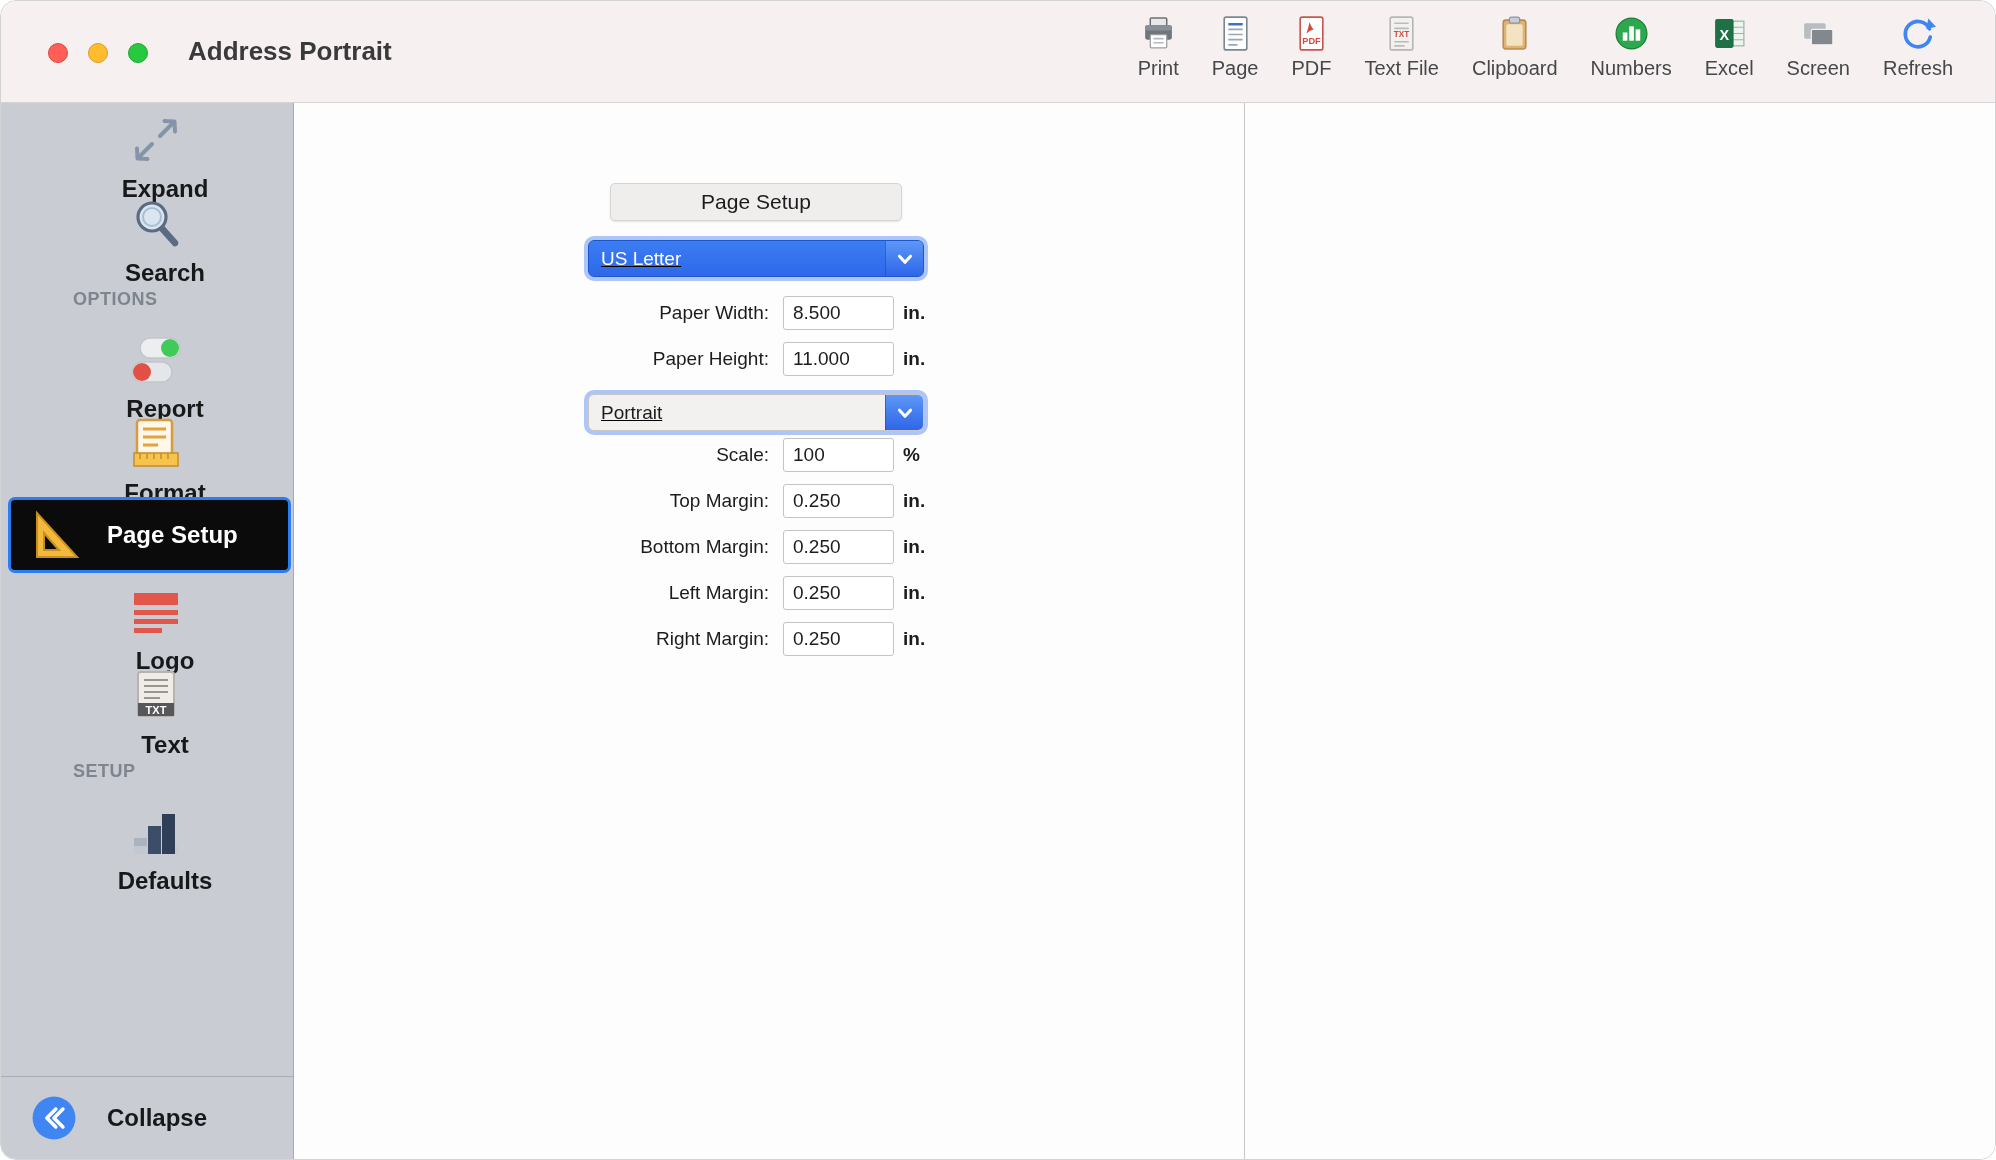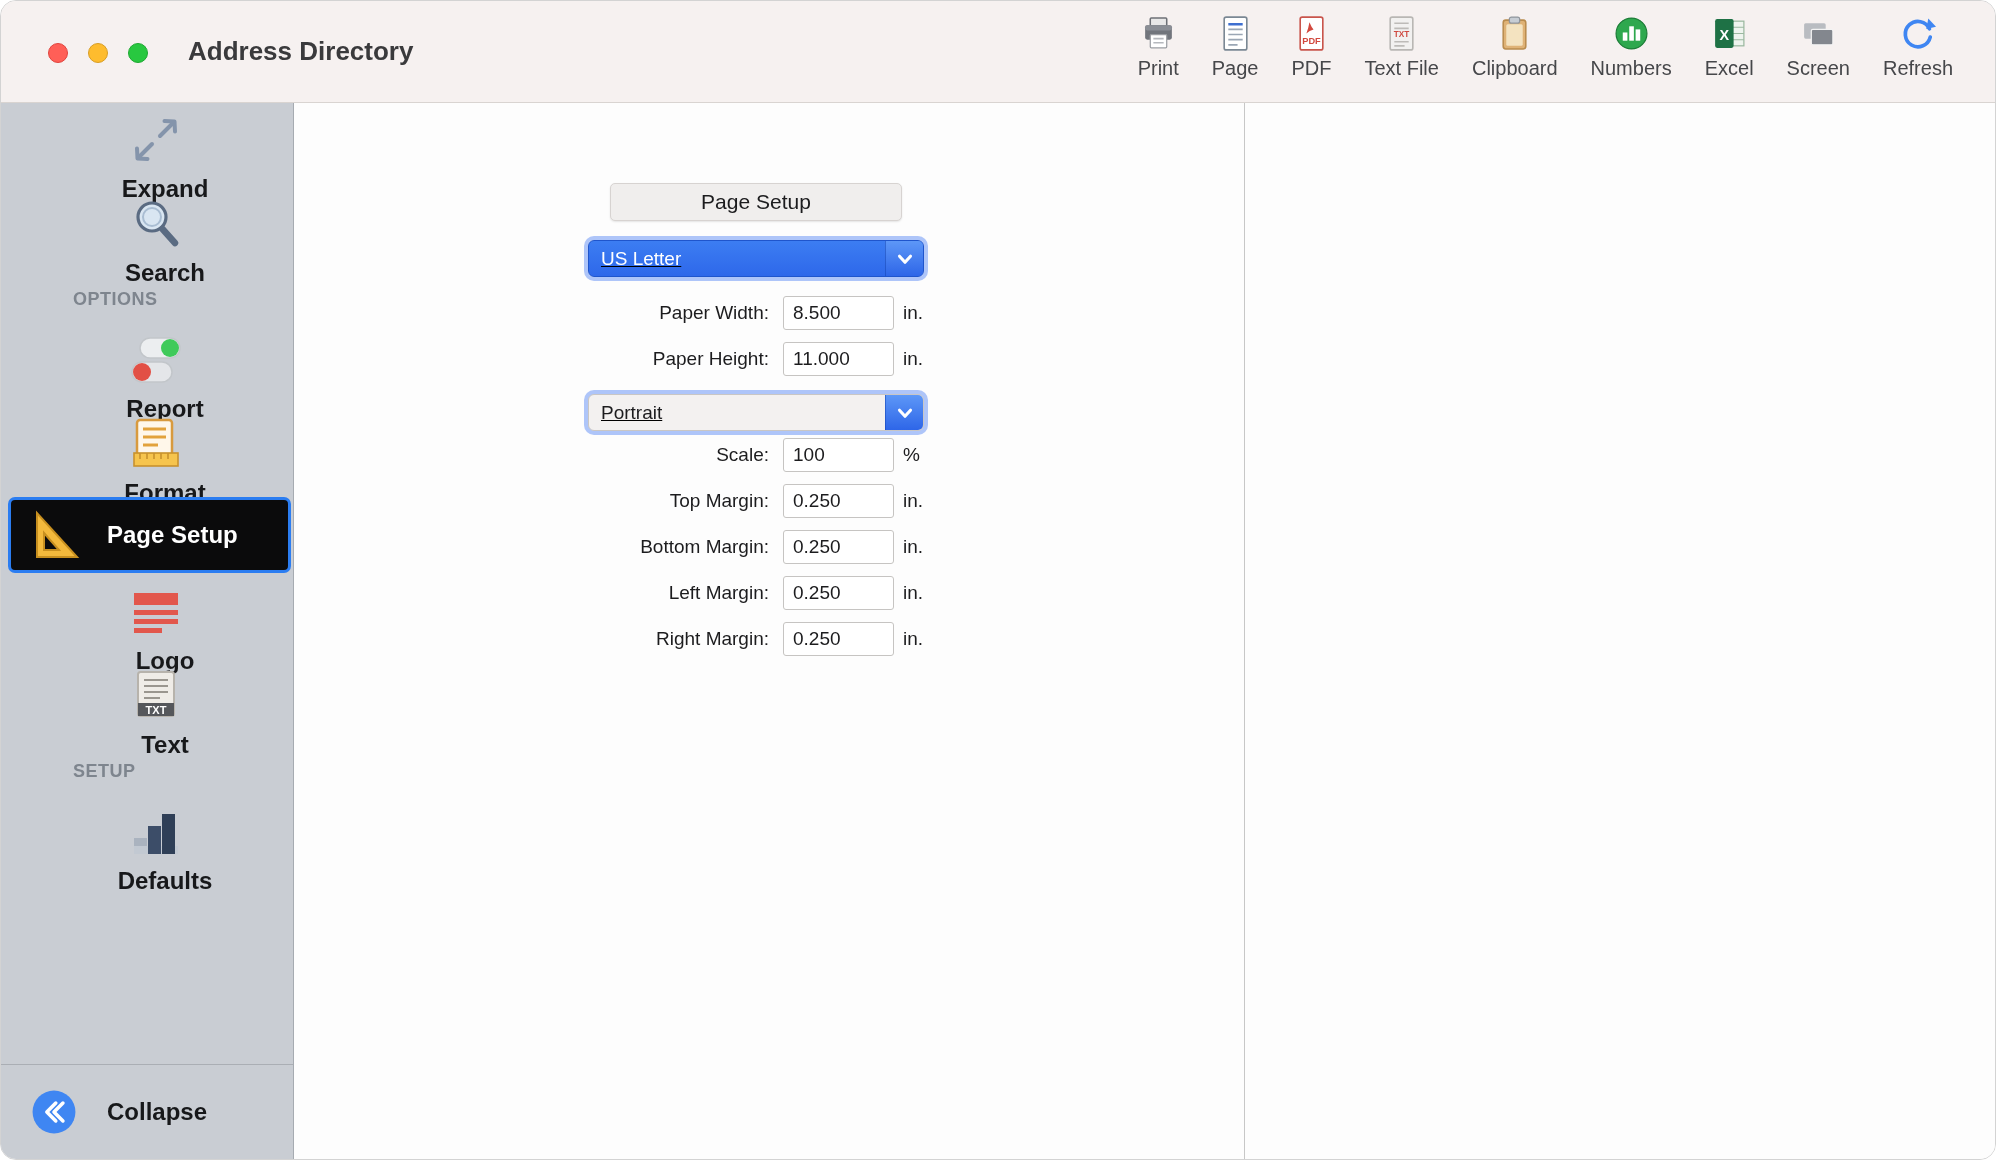--- a/index.html
+++ b/index.html
@@ -50,21 +50,21 @@
   .sb-label { margin-left:18px; font-size:24px; font-weight:bold; color:#17181a; white-space:nowrap; }
   .sb-header { height:52px; display:flex; align-items:center; padding-left:72px;
                font-size:18px; font-weight:bold; color:#7e858e; letter-spacing:.5px; }
   .sb-selected-slot { height:84px; padding:4px 2px 4px 7px; }
   .sb-selected-box {
     height:100%; border:3px solid #2b7df1; border-radius:7px;
     background:#0b0b0c; display:flex; align-items:center; padding-left:8px; cursor:default;
   }
   .sb-selected-box .sb-label { color:#ffffff; }
   .sb-spacer { flex:1; }
-  .collapse-row { height:95px; border-top:1px solid #aaaeb4; display:flex; align-items:center; padding-left:18px; cursor:default; }
+  .collapse-row { height:83px; border-top:1px solid #aaaeb4; display:flex; align-items:center; padding-left:18px; cursor:default; }
 
   
   .main { flex:1; position:relative; background:#fdfdfd; }
   .v-divider { position:absolute; top:0; bottom:0; left:950px; width:1px; background:#c7c7c7; }
 
   .form { position:absolute; left:294px; top:80px; width:440px; }
   .form-header {
     width:292px; height:38px; margin-left:22px;
     background:#f0eeed; border:1px solid #d7d3d1; border-radius:5px;
     box-shadow:0 1px 2px rgba(0,0,0,.10);
@@ -97,34 +97,34 @@
 
   .field-row { display:flex; align-items:center; height:34px; }
   .mt19 { margin-top:19px; } .mt15 { margin-top:7px; } .mt12 { margin-top:12px; }
   .fr-label { width:181px; text-align:right; font-size:19px; color:#1c1c1e; white-space:nowrap; }
   .fr-input {
     margin-left:14px; width:111px; height:34px;
     border:1px solid #c6c4c2; border-radius:3px; background:#ffffff;
     font-size:19px; text-align:left; padding:0 9px; color:#1c1c1e;
     font-family:"Liberation Sans", sans-serif;
   }
-  .fr-unit { margin-left:9px; font-size:19px; color:#1c1c1e; }
+  .fr-unit { margin-left:9px; font-size:19px; color:#1c1c1e;font-weight:bold; }
 </style>
 </head>
 <body>
 
 <div class="window">
 
   <header class="titlebar">
     <div class="traffic">
       <span class="dot dot-red"></span>
       <span class="dot dot-yellow"></span>
       <span class="dot dot-green"></span>
     </div>
-    <h1 class="win-title">Address Directory</h1>
+    <h1 class="win-title">Address Portrait</h1>
 
     <div class="toolbar">
 
       <div class="tb-item">
         <span>
           <svg viewBox="0 0 36 36" width="37" height="37">
             <rect x="10" y="3" width="16" height="8" rx="1" fill="#e8e8e8" stroke="#6d7076" stroke-width="1.5"></rect>
             <rect x="5" y="10" width="26" height="14" rx="2" fill="#71757c"></rect>
             <rect x="5" y="10" width="26" height="5" rx="2" fill="#8a8e95"></rect>
             <rect x="10" y="19" width="16" height="13" rx="1" fill="#ffffff" stroke="#9a9da2" stroke-width="1.2"></rect>

